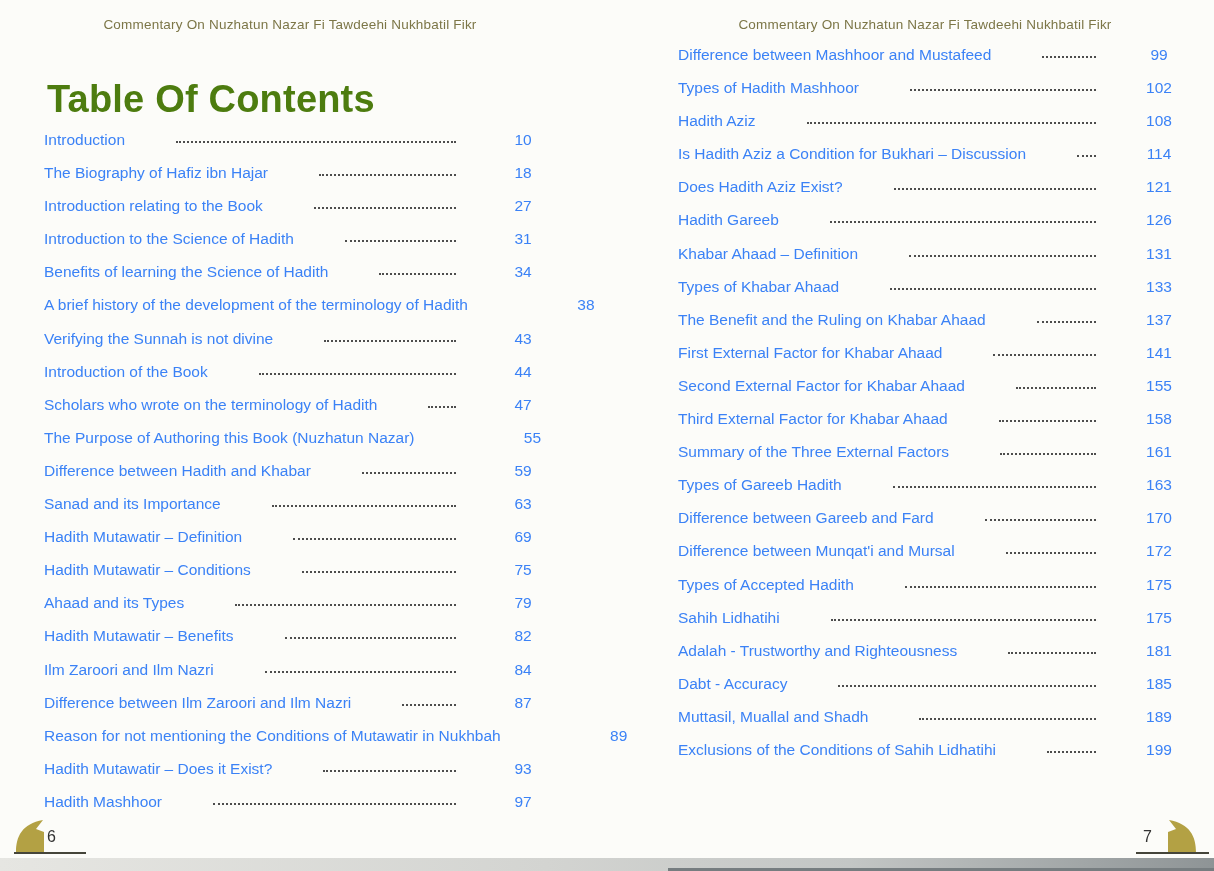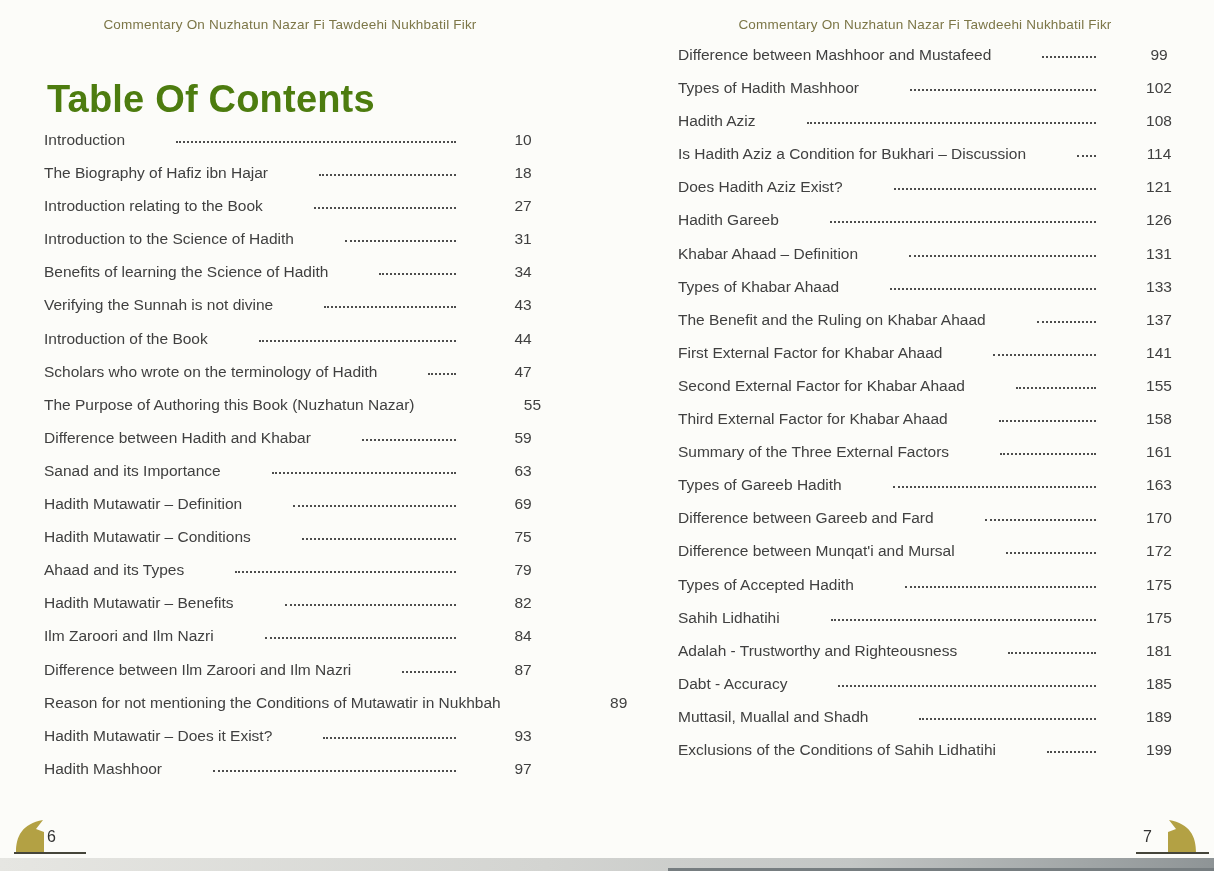--- a/index.html
+++ b/index.html
@@ -17,21 +17,21 @@
   }
   .page-title{
     position:absolute;top:53px;left:3px;
     font-size:38px;font-weight:700;color:#4d7c0f;letter-spacing:.2px;
   }
   .toc{position:absolute;left:0;right:0;}
   .toc-left{top:114px;margin-top:17px;}
   .toc-right{top:46px;}
   .row{
     height:33.1px;display:flex;align-items:baseline;
-    font-size:15.5px;color:#404040;gap:48px;
+    font-size:15.5px;color:#3b82f6;gap:48px;
   }
   .lbl{white-space:nowrap;}
   .leader{
     flex:1;align-self:baseline;
     border-bottom:2.4px dotted #4d4d4d;
     margin:0 6px 0 3px;
     transform:translateY(-2px);
   }
   .page-right .leader{margin-right:2px;}
   .num{min-width:26px;text-align:center;white-space:nowrap;}
@@ -86,20 +86,25 @@
         <span class="leader"></span>
         <span class="num">31</span>
       </div>
 
       <div class="row">
         <span class="lbl">Benefits of learning the Science of Hadith</span>
         <span class="leader"></span>
         <span class="num">34</span>
       </div>
 
+      <div class="row">
+        <span class="lbl">A brief history of the development of the terminology of Hadith</span>
+        <span class="leader"></span>
+        <span class="num">38</span>
+      </div>
 
       <div class="row">
         <span class="lbl">Verifying the Sunnah is not divine</span>
         <span class="leader"></span>
         <span class="num">43</span>
       </div>
 
       <div class="row">
         <span class="lbl">Introduction of the Book</span>
         <span class="leader"></span>

